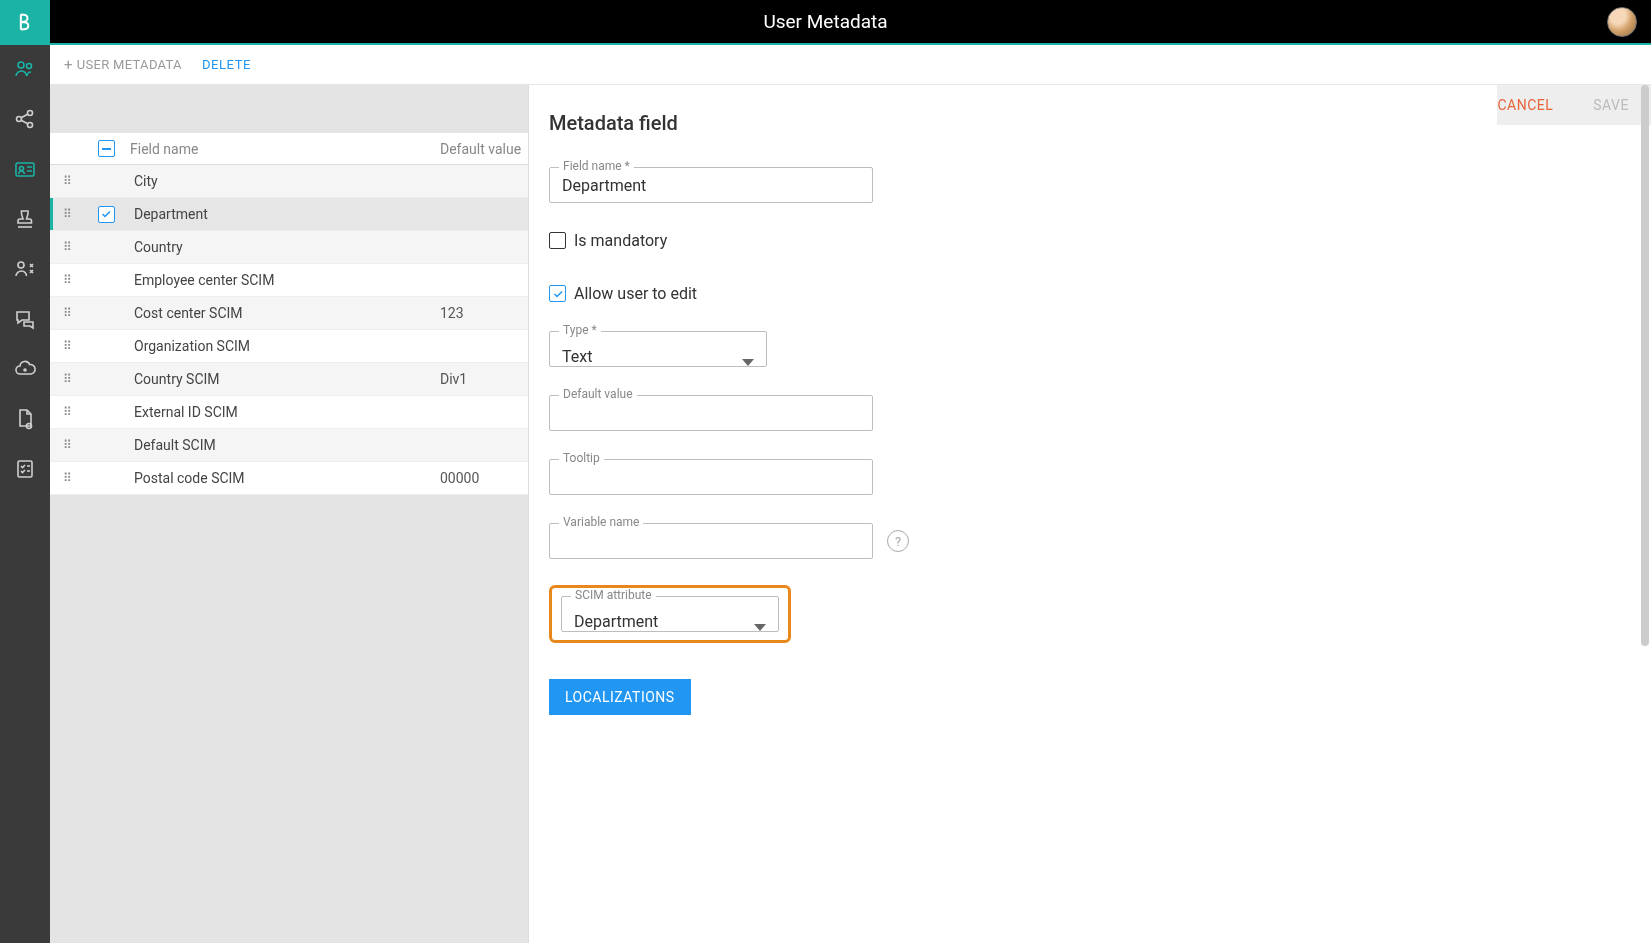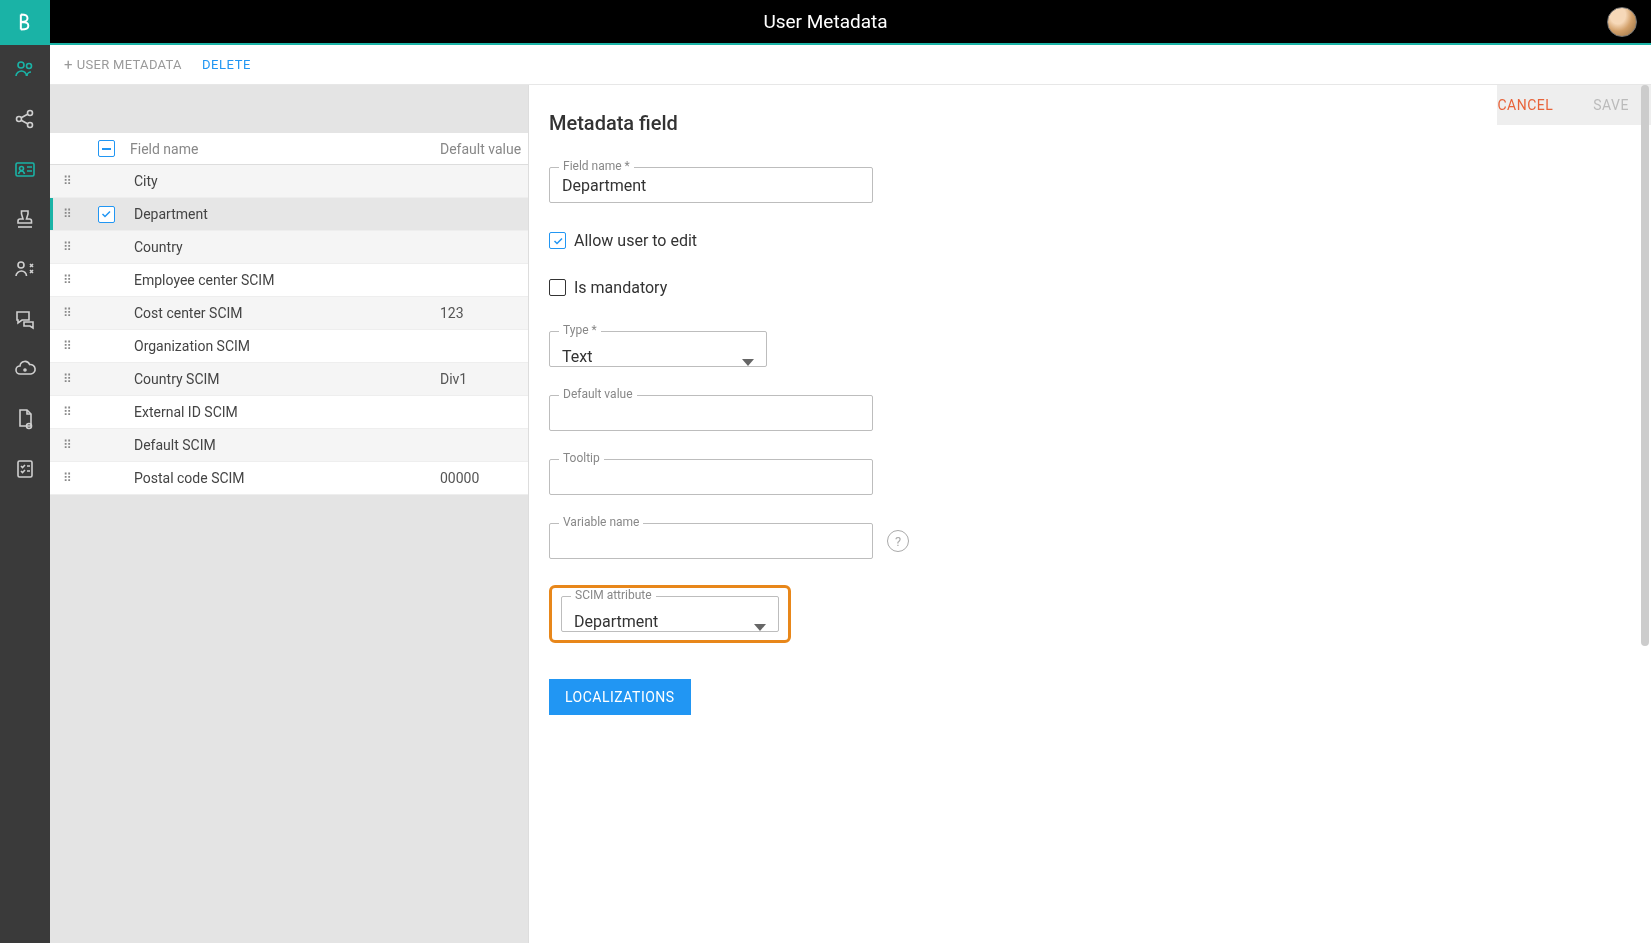--- a/index.html
+++ b/index.html
@@ -335,34 +335,34 @@
 
       <div class="detail-pane">
         <div class="detail-body">
           <div class="detail-title">Metadata field</div>
 
           <div class="field">
             <label>Field name *</label>
             <input type="text" value="Department" style="">
           </div>
 
+          <div class="check-row" style="margin-bottom:34px;">
+            <div class="ck plain">
+              
+            </div>
+            <span>Is mandatory</span>
+          </div>
+
           <div class="check-row">
             <div class="ck checked">
               <svg viewBox="0 0 24 24" fill="none" stroke="#2196f3" stroke-width="3">
                   <path d="M5 12l5 5L20 7"></path>
                 </svg>
             </div>
             <span>Allow user to edit</span>
-          </div>
-
-          <div class="check-row" style="margin-bottom:34px;">
-            <div class="ck plain">
-              
-            </div>
-            <span>Is mandatory</span>
           </div>
 
           <div class="field narrow">
             <label>Type *</label>
             <div class="select-box">
               <span>Text</span>
               <span class="tri"></span>
             </div>
           </div>
 

